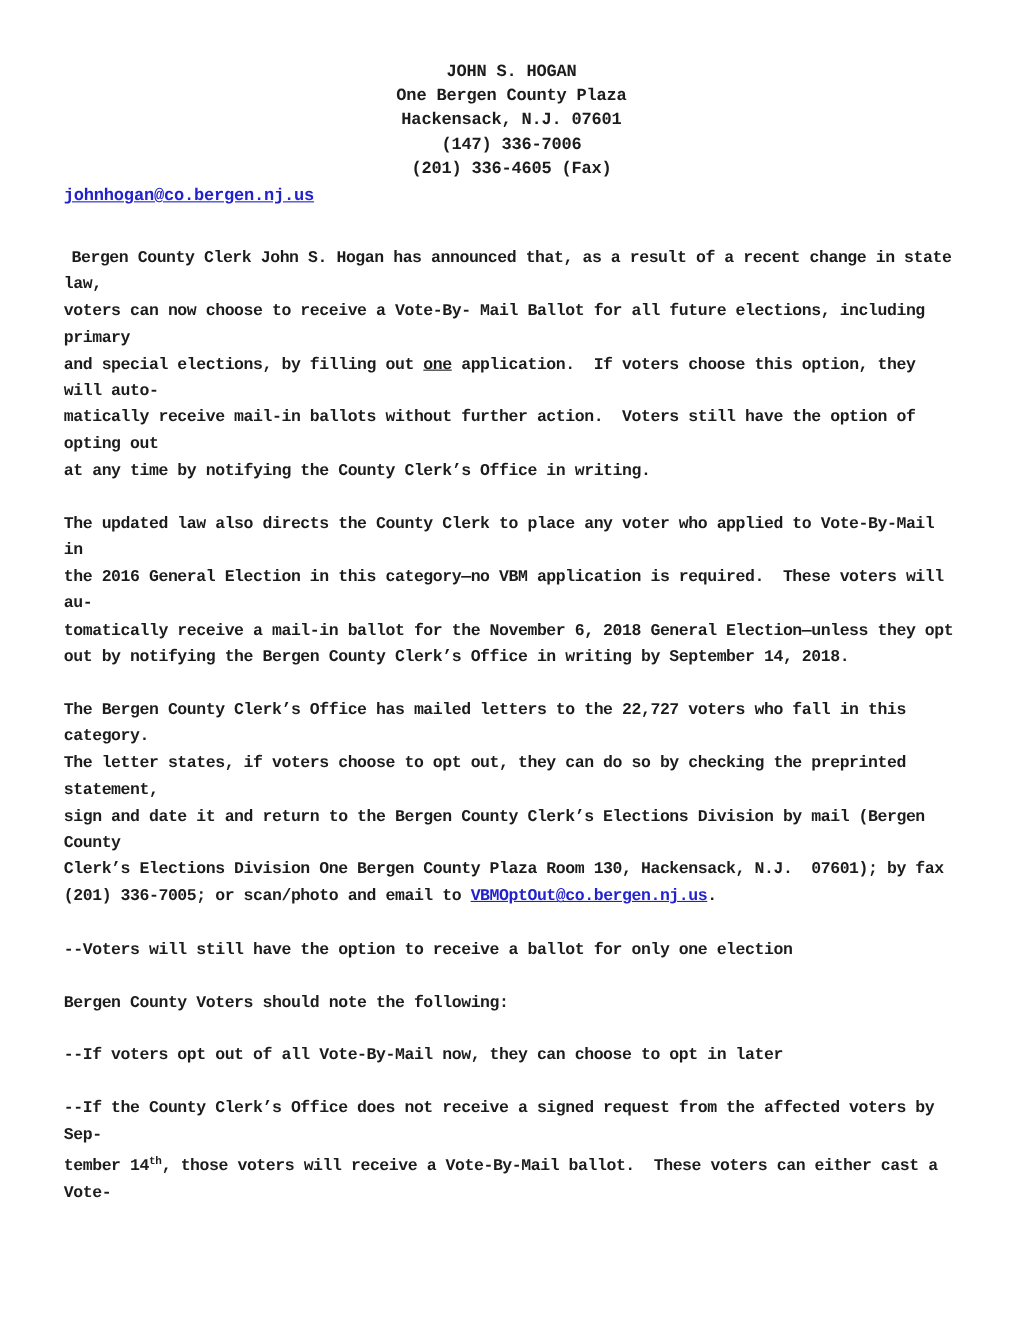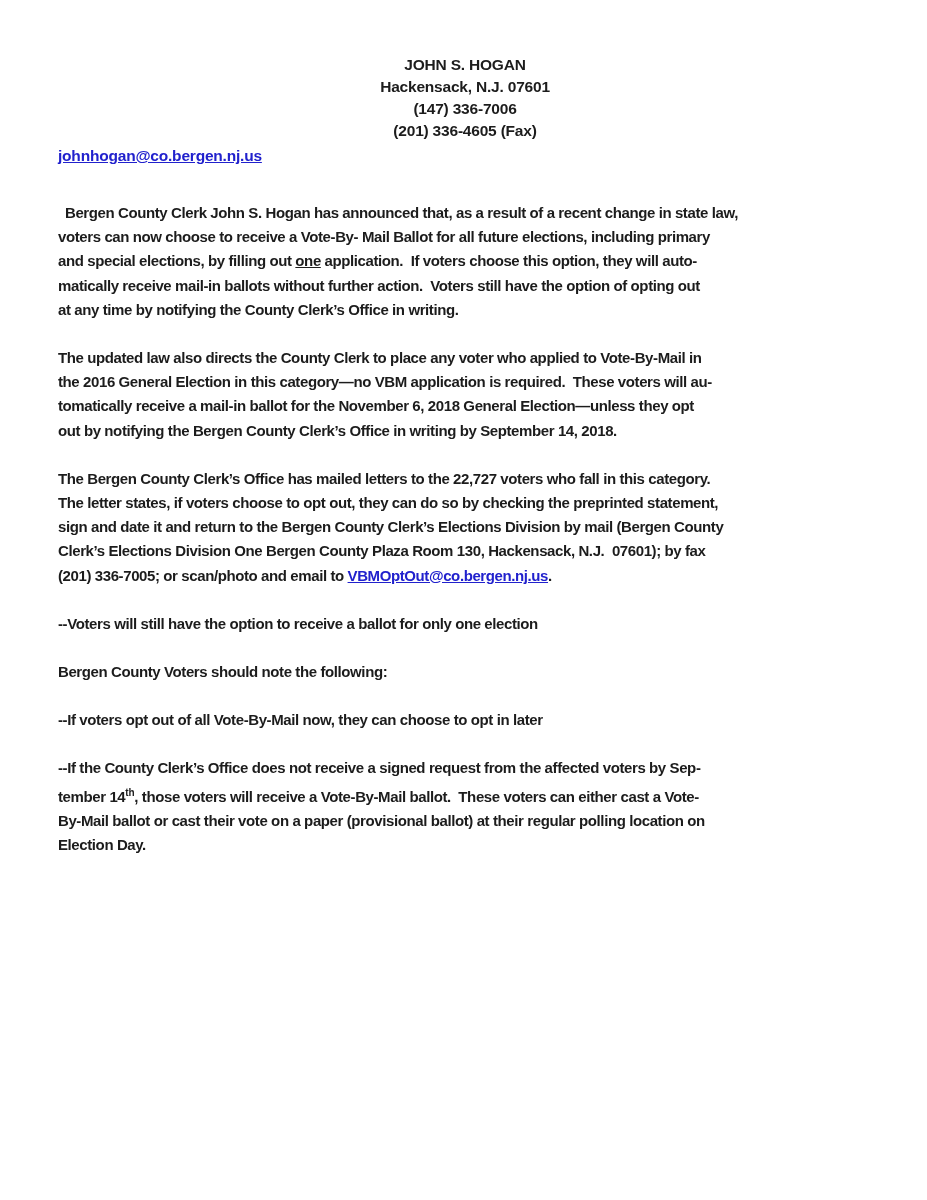--- a/index.html
+++ b/index.html
@@ -7,21 +7,21 @@
     --link-color: #2121cd;
     --page-bg: #ffffff;
   }
   * { box-sizing: border-box; }
   html, body { margin: 0; padding: 0; background: var(--page-bg); }
   .page {
     width: 927px;
     height: 1094px;
     background: var(--page-bg);
     color: var(--text-color);
-    font-family: Liberation Sans, sans-serif;
+    font-family: Liberation Mono, monospace;
     font-weight: 700;
     overflow: hidden;
   }
   .content {
     padding: 54px 55px 0 58px;
   }
   .letterhead-center {
     text-align: center;
     font-size: 15.5px;
     line-height: 22px;
@@ -76,20 +76,21 @@
 </style>
 </head>
 <body>
 
 <div class="page">
   <div class="content">
 
     <header>
       <div class="letterhead-center">
         <div>JOHN S. HOGAN</div>
+        <div>One Bergen County Plaza</div>
         <div>Hackensack, N.J.  07601</div>
         <div>(147) 336-7006</div>
         <div>(201) 336-4605 (Fax)</div>
       </div>
       <div class="email-row">
         <a class="doc-link" href="#">johnhogan@co.bergen.nj.us</a>
       </div>
     </header>
 
 

